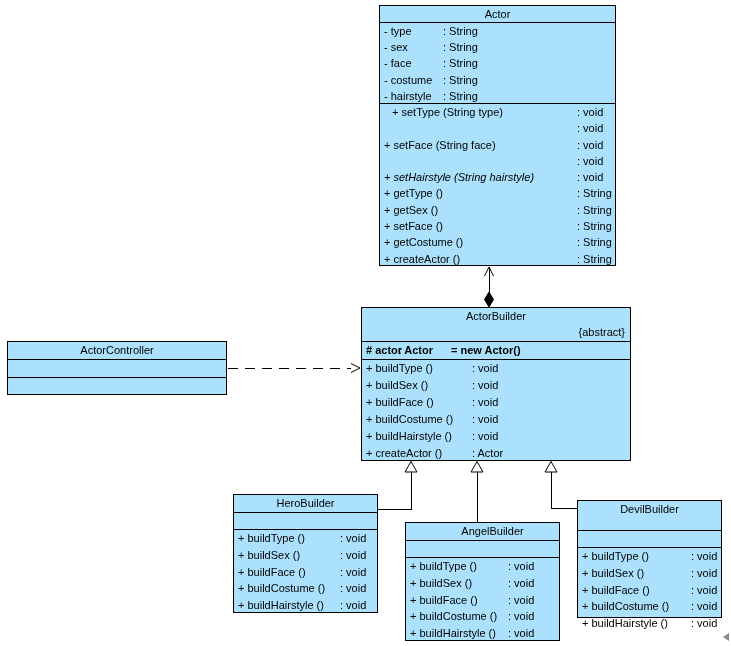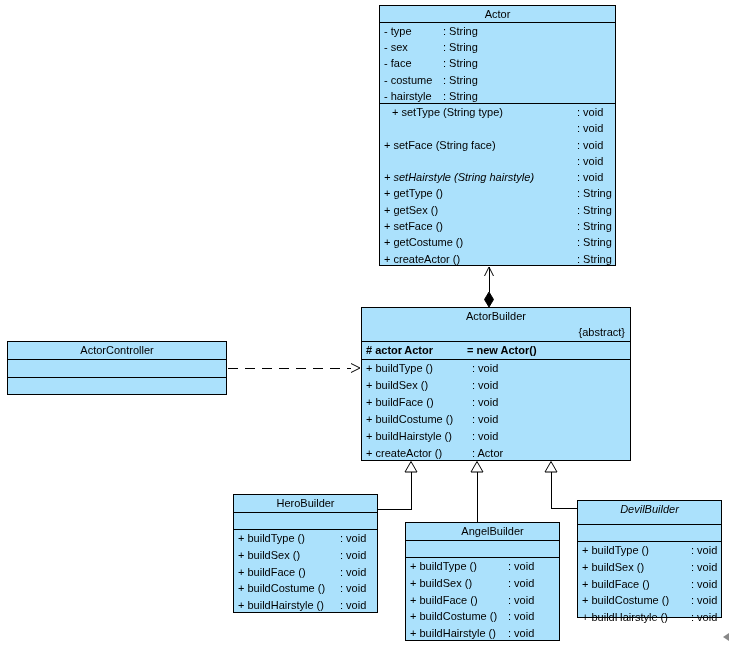--- a/index.html
+++ b/index.html
@@ -148,21 +148,21 @@
     </div>
     <div class="uml-class" style="left: 361px; top: 307px; width: 270px; height: 154px;">
       <div class="uml-header" style="height: 34px;">
         <div class="class-name" style="line-height: 17px;">ActorBuilder</div>
         <div class="class-stereotype">{abstract}</div>
       </div>
       <div class="uml-attrs" style="height: 18px; font-weight: bold;">
         <div class="member-row" style="height: 17px; line-height: 17px;">
           <span class="seg" style="left: 4px;"># actor</span>
           <span class="seg" style="left: 36px;">: Actor</span>
-          <span class="seg" style="left: 89px; margin-left: 16px;">= new Actor()</span>
+          <span class="seg" style="left: 89px;">= new Actor()</span>
         </div>
       </div>
       <div class="uml-methods" style="height: 102px;">
         <div class="member-row" style="height: 17px; line-height: 17px;">
           <span class="seg" style="left: 4px;">+ buildType ()</span>
           <span class="seg" style="left: 110px;">: void</span>
         </div>
         <div class="member-row" style="height: 17px; line-height: 17px;">
           <span class="seg" style="left: 4px;">+ buildSex ()</span>
           <span class="seg" style="left: 110px;">: void</span>
@@ -241,21 +241,21 @@
           <span class="seg" style="left: 4px;">+ buildCostume ()</span>
           <span class="seg" style="left: 102px;">: void</span>
         </div>
         <div class="member-row" style="height: 16.8px; line-height: 16.8px;">
           <span class="seg" style="left: 4px;">+ buildHairstyle ()</span>
           <span class="seg" style="left: 102px;">: void</span>
         </div>
       </div>
     </div>
     <div class="uml-class" style="left: 577px; top: 500px; width: 145px; height: 118px;">
-      <div class="uml-header" style="height: 24px; font-style: italic;">
+      <div class="uml-header" style="height: 30px;">
         <div class="class-name" style="line-height: 16px;">DevilBuilder</div>
       </div>
       <div class="uml-attrs" style="height: 17px;"></div>
       <div class="uml-methods" style="height: 84px;">
         <div class="member-row" style="height: 16.8px; line-height: 16.8px;">
           <span class="seg" style="left: 4px;">+ buildType ()</span>
           <span class="seg" style="left: 113px;">: void</span>
         </div>
         <div class="member-row" style="height: 16.8px; line-height: 16.8px;">
           <span class="seg" style="left: 4px;">+ buildSex ()</span>

